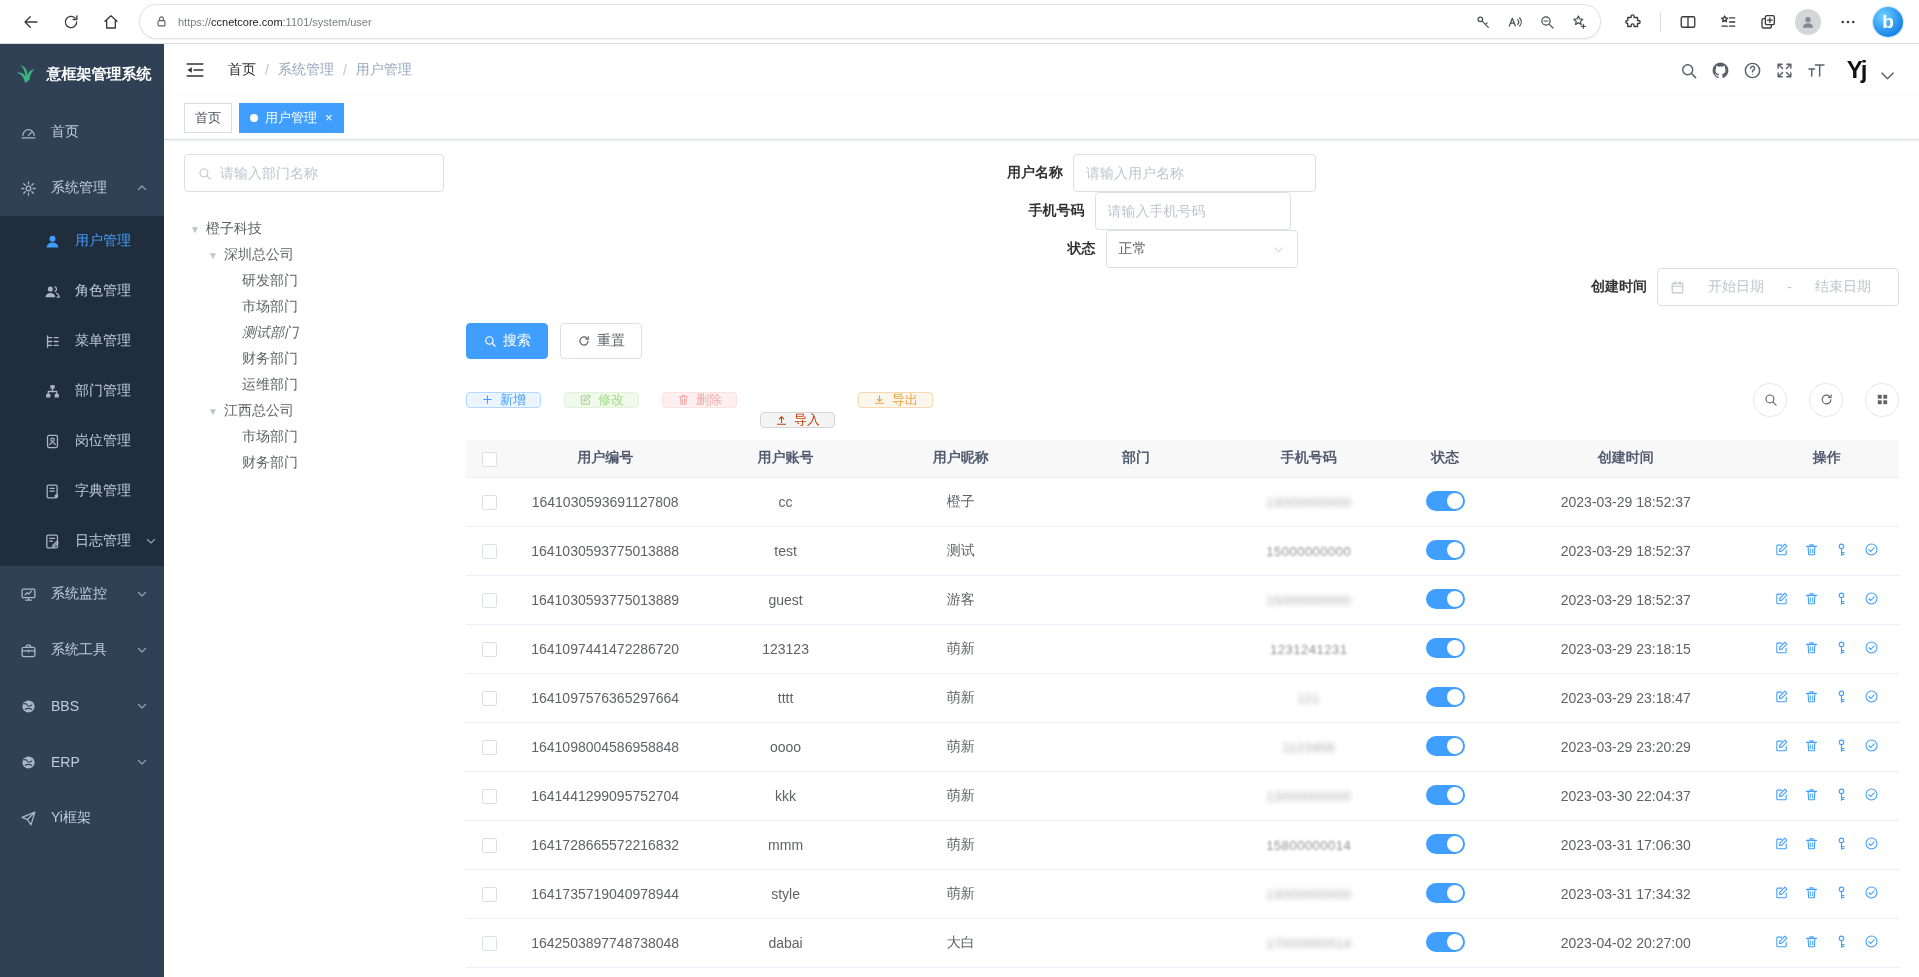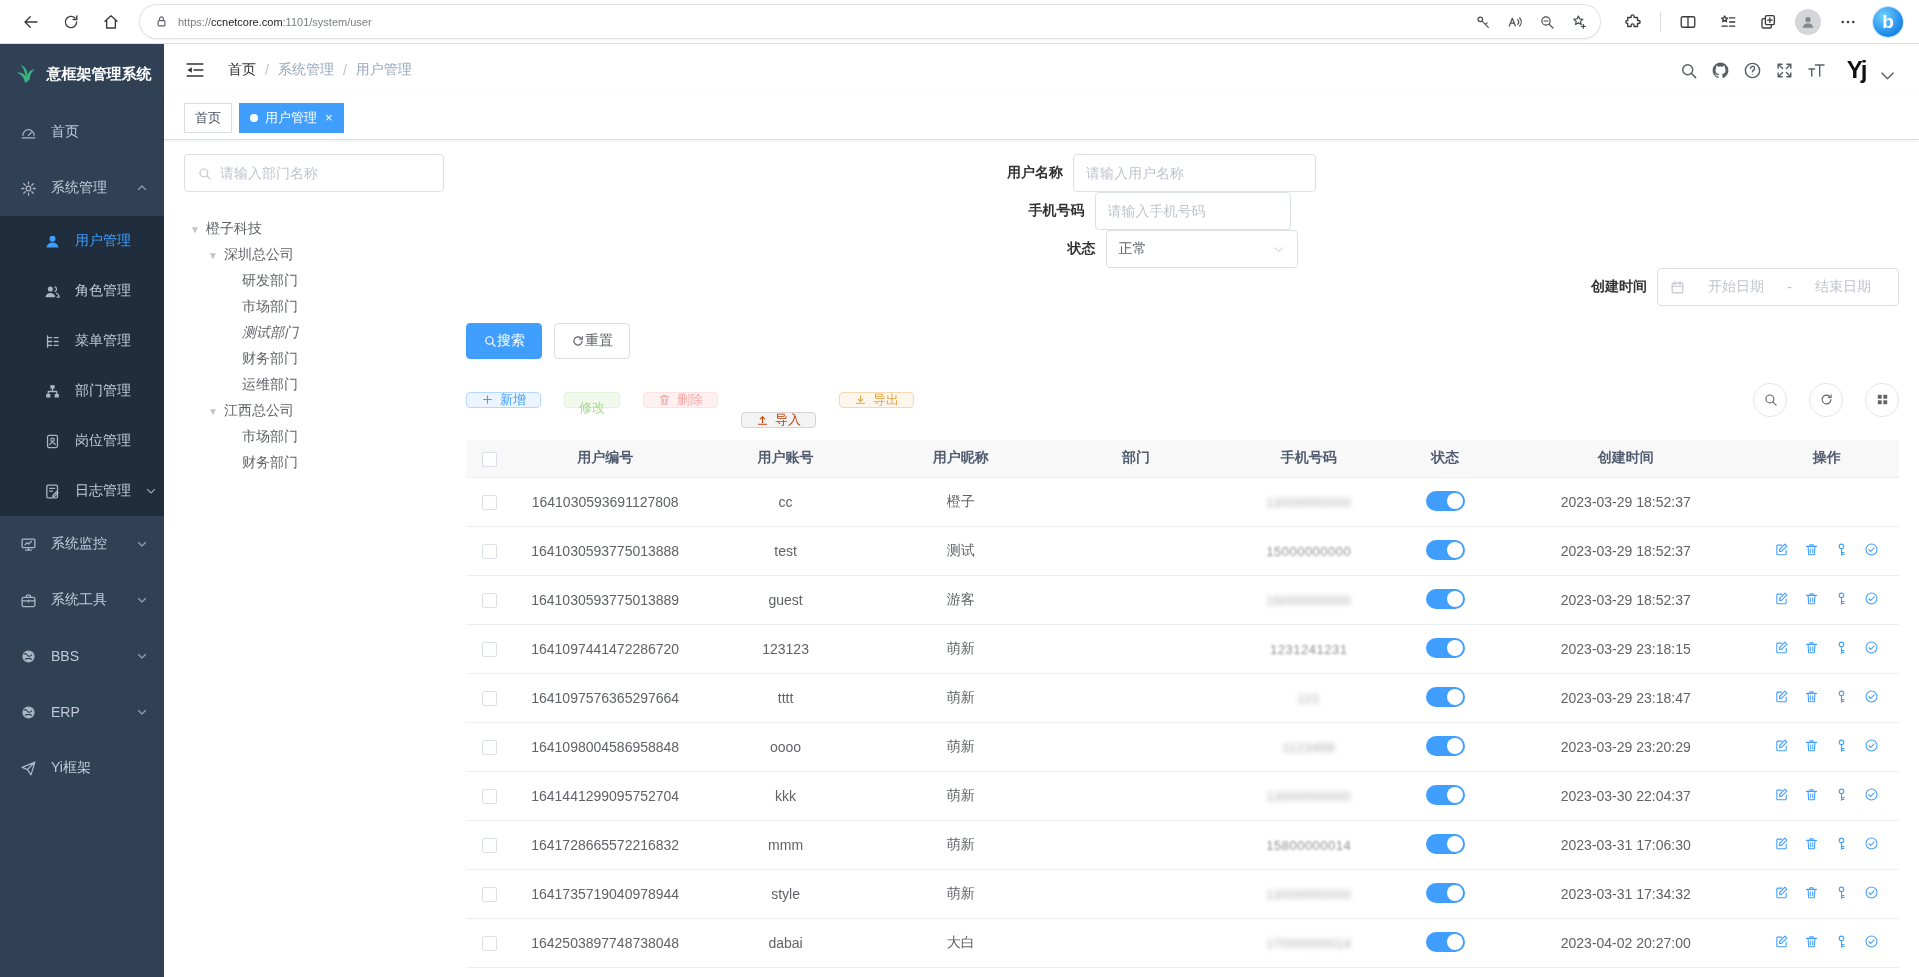--- a/index.html
+++ b/index.html
@@ -94,31 +94,31 @@
   
   .filterbar { display:flex; align-items:center;flex-direction:column; }
   .fgroup { display:flex; align-items:center; gap:10px; }
   .flabel { font-size:14px; font-weight:bold; color:#333; white-space:nowrap; }
   .sel { justify-content:space-between; cursor:pointer; }
   .sel .caret { width:13px; height:13px; color:#c0c4cc; }
 
   
   .btnrow { margin-top:17px; display:flex; gap:12px; }
   .btn { height:36px; border-radius:4px; border:1px solid #dcdfe6; background:#fff;
-    color:#606266; font-size:14px; display:inline-flex; align-items:center; 
+    color:#606266; font-size:14px; display:inline-flex; align-items:center; gap:6px;
     padding:0 16px; cursor:pointer; }
   .btn .ico { width:14px; height:14px; stroke-width:2; }
   .btn.primary { background:#409EFF; border-color:#409EFF; color:#fff; }
 
   .toolbar { margin-top:12px; display:flex; align-items:center; gap:23px; }
   .tbtn { height:16px; border-radius:4px; font-size:13px; display:inline-flex;
     align-items:center; gap:6px; padding:0 14px; cursor:pointer; border:1px solid transparent; }
   .tbtn .ico { width:13px; height:13px; stroke-width:2; }
   .tbtn.add { background:#ecf5ff; border-color:#b3d8ff; color:#409EFF; }
-  .tbtn.mod { background:#f0f9eb; border-color:#e1f3d8; color:#a4da89;flex-direction:column; }
+  .tbtn.mod { background:#f0f9eb; border-color:#e1f3d8; color:#a4da89; }
   .tbtn.del { background:#fef0f0; border-color:#fde2e2; color:#f4a9a8; }
   .tbtn.imp { background:#f4f4f5; border-color:#d3d4d6; color:#c2410c;margin-top:41px; }
   .tbtn.exp { background:#fdf6ec; border-color:#f5dab1; color:#e6a23c; }
   .tool-right { margin-left:auto; display:flex; gap:22px; }
   .circ { width:34px; height:34px; border-radius:50%; border:1px solid #e4e7ed;
     display:flex; align-items:center; justify-content:center; color:#606266; cursor:pointer; }
   .circ .ico { width:15px; height:15px; }
 
   
   table { width:100%; border-collapse:collapse; table-layout:fixed; margin-top:12px; }
@@ -475,20 +475,26 @@
           <svg class="ico">
               <use href="#i-orgtree"></use>
             </svg>
           <span class="lbl">部门管理</span>
         </div>
         <div class="mi">
           <svg class="ico">
               <use href="#i-badge"></use>
             </svg>
           <span class="lbl">岗位管理</span>
+        </div>
+        <div class="mi">
+          <svg class="ico">
+              <use href="#i-dict"></use>
+            </svg>
+          <span class="lbl">字典管理</span>
         </div>
         <div class="mi">
           <svg class="ico">
               <use href="#i-log"></use>
             </svg>
           <span class="lbl">日志管理</span>
           <svg class="ico arrow">
               <use href="#i-caretdown"></use>
             </svg>
         </div>

